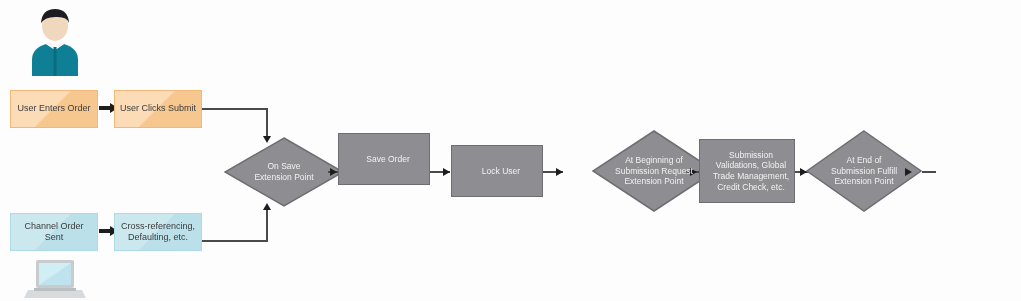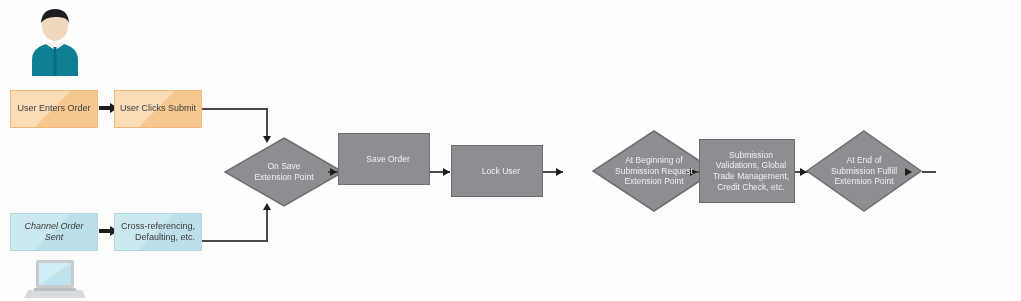--- a/index.html
+++ b/index.html
@@ -167,30 +167,30 @@
   </div>
 
   <div class="node orange" style="left:114px; top:90px; width:88px; height:38px;">
     <span class="label">User Clicks Submit</span>
   </div>
 
   <div class="conn h" style="left:202px; top:108px; width:66px;"></div>
   <div class="conn v" style="left:266px; top:108px; height:32px;"></div>
   <div class="arrowhead down" style="left:262.5px; top:136px;"></div>
 
-  <div class="node blue" style="left:10px; top:213px; width:88px; height:38px;font-style:italic;">
+  <div class="node blue" style="left:10px; top:213px; width:88px; height:38px;">
     <span class="label">Channel Order Sent</span>
   </div>
 
   <div class="fatarrow" style="left:99px; top:226px;">
     <div class="stem"></div>
       <div class="head"></div>
   </div>
 
-  <div class="node blue" style="left:114px; top:213px; width:88px; height:38px;text-align:right;">
+  <div class="node blue" style="left:114px; top:213px; width:88px; height:38px;">
     <span class="label">Cross-referencing,
 Defaulting, etc.</span>
   </div>
 
   <div class="conn h" style="left:202px; top:240px; width:66px;"></div>
   <div class="conn v" style="left:266px; top:210px; height:32px;"></div>
   <div class="arrowhead up" style="left:262.5px; top:203px;"></div>
 
   <div class="diamond" style="left:224px; top:137px; width:120px; height:70px;">
     <svg class="dshape" viewBox="0 0 120 70" preserveAspectRatio="none">

